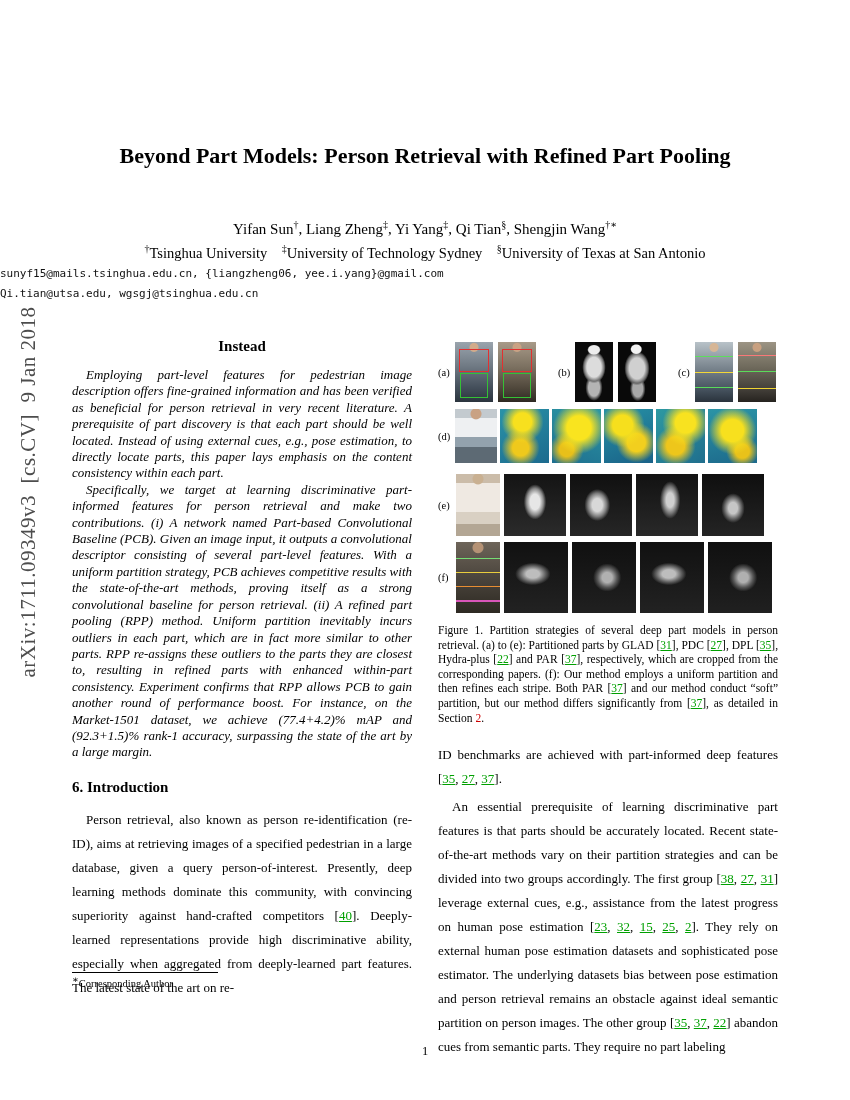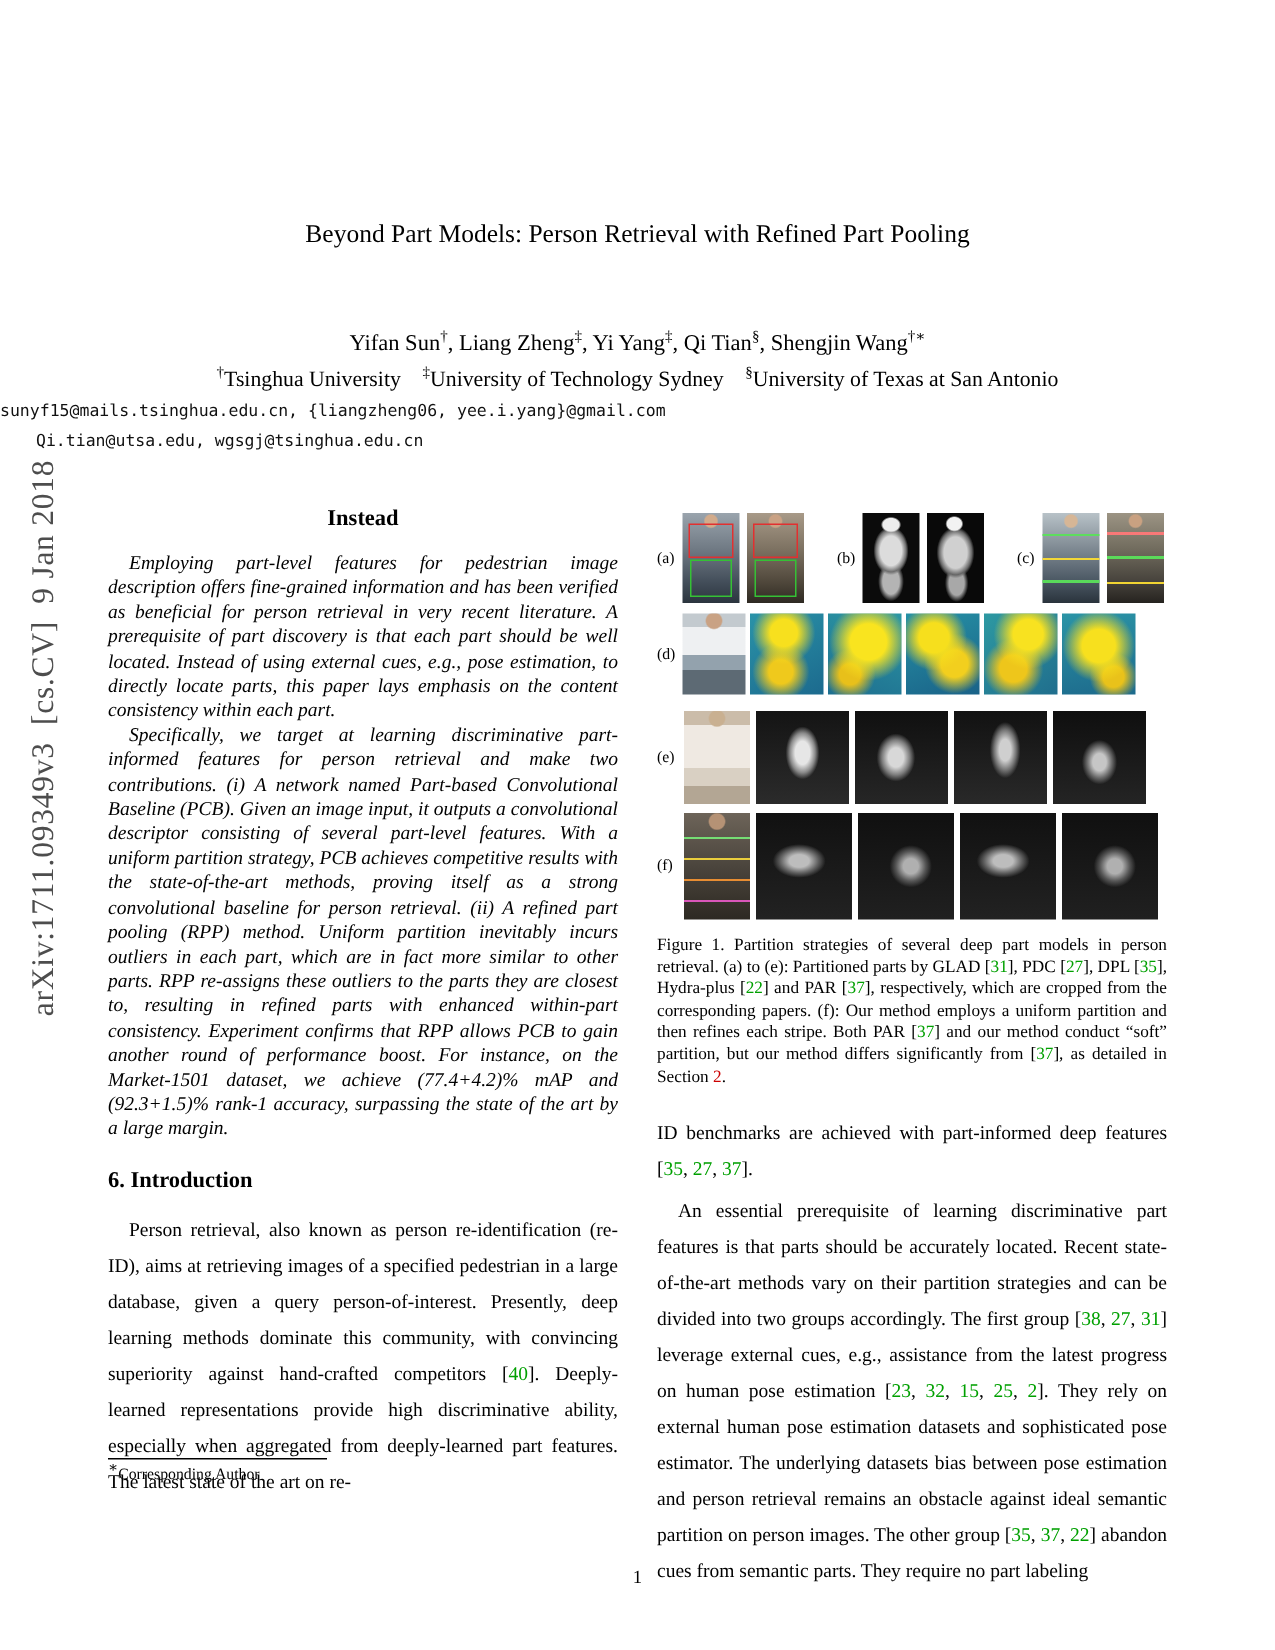--- a/index.html
+++ b/index.html
@@ -6,41 +6,41 @@
   .page{position:relative;width:850px;height:1100px;margin:0 auto;background:#ffffff;
         font-family:"Liberation Serif","DejaVu Serif",serif;color:#000;overflow:hidden;}
 
   
   .arxiv-stamp{position:absolute;left:16px;top:778px;width:572px;
                transform:rotate(-90deg);transform-origin:0 0;
                font-size:21px;color:#4d4d4d;text-align:center;white-space:pre;letter-spacing:.5px;}
 
   
   .title{position:absolute;top:142px;left:0;right:0;text-align:center;
-         font-weight:normal;font-size:17px;line-height:28px;}
+         font-weight:bold;font-size:22px;line-height:28px;}
   .authors{position:absolute;top:221px;left:0;right:0;text-align:center;font-size:15px;}
   .affils{position:absolute;top:245px;left:0;right:0;text-align:center;font-size:14.5px;}
   .email{position:absolute;left:0;right:0;text-align:left;
          font-family:"DejaVu Sans Mono","Liberation Mono",monospace;font-size:11px;color:#111;}
-  .email1{top:267px;} .email2{top:287px;padding-left:24px;}
+  .email1{top:267px;} .email2{top:287px;}
   sup{font-size:10px;line-height:0;}
 
   
   .col{position:absolute;top:338px;width:340px;}
   .col-left{left:72px;}
   .col-right{left:438px;}
 
   .abstract-h{margin:0 0 12px 0;text-align:center;font-size:15px;font-weight:bold;}
   p{margin:0;}
   .abs{font-style:italic;font-size:13px;line-height:16.4px;text-align:justify;text-indent:14px;}
   .sec-h{margin:18px 0 12px 0;font-size:15px;font-weight:bold;}
   .body{font-size:13px;line-height:24px;text-align:justify;}
   .indent{text-indent:14px;}
   .noindent{text-indent:0;}
-  .cite{color:#00a000;}
+  .cite{color:#00a000;text-decoration:underline;}
   .iref{color:#cc0000;}
 
   
   .fig{margin:4px 0 10px 0;padding:0;}
   .frow{display:flex;align-items:center;}
   .r1{justify-content:space-between;margin-bottom:7px;}
   .fgroup{display:flex;align-items:center;gap:3px;}
   .flabel{width:14px;font-size:10.5px;flex:0 0 auto;}
   .t{position:relative;flex:0 0 auto;overflow:hidden;}
   .r1 .t{width:38px;height:60px;margin-right:2px;}

